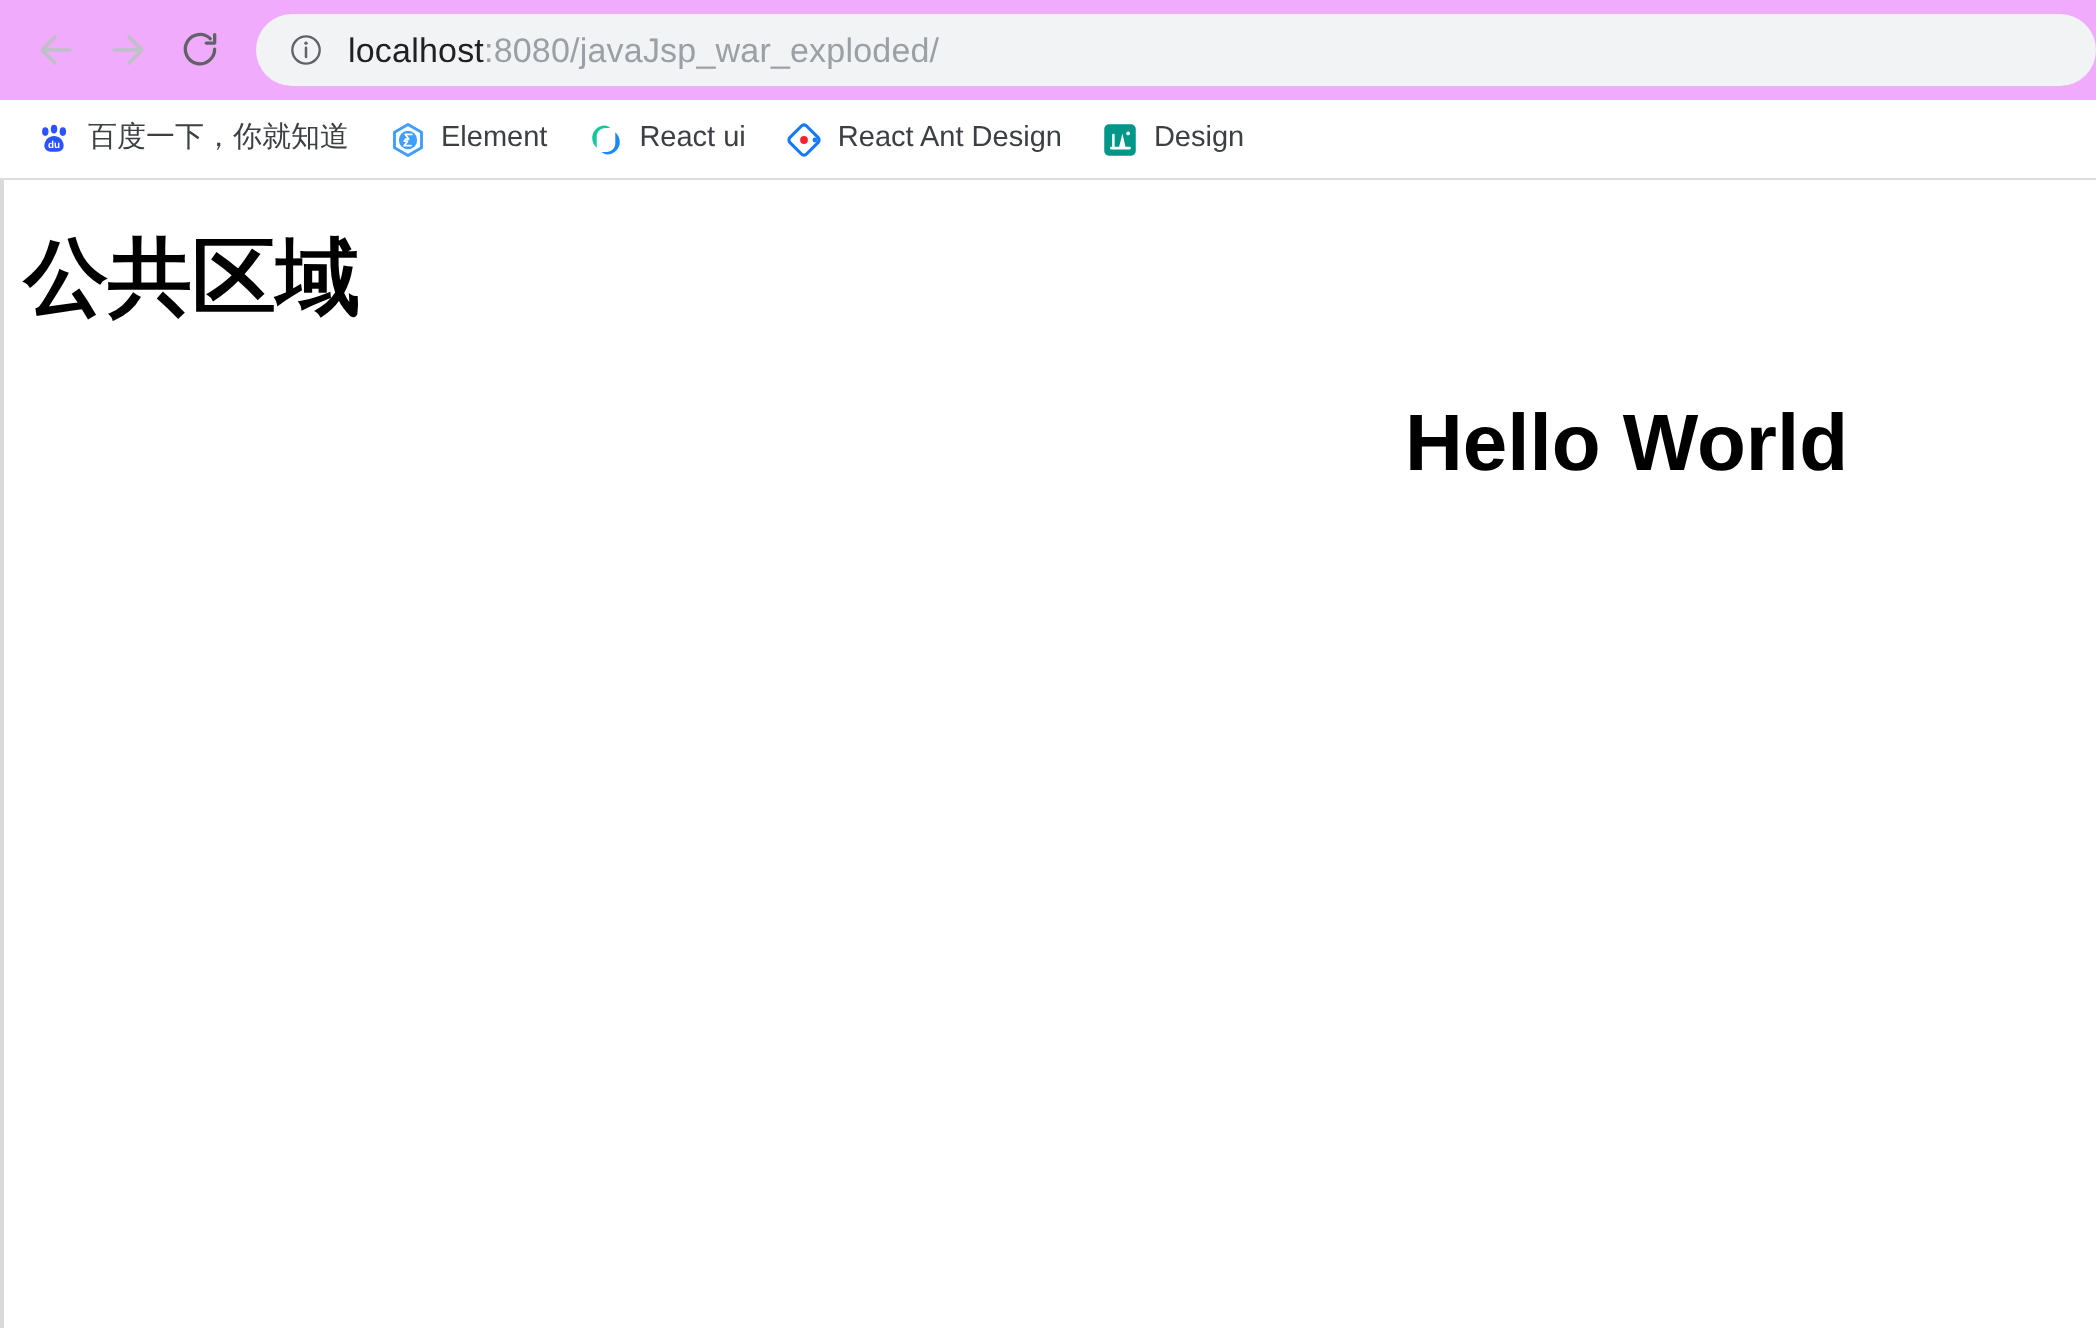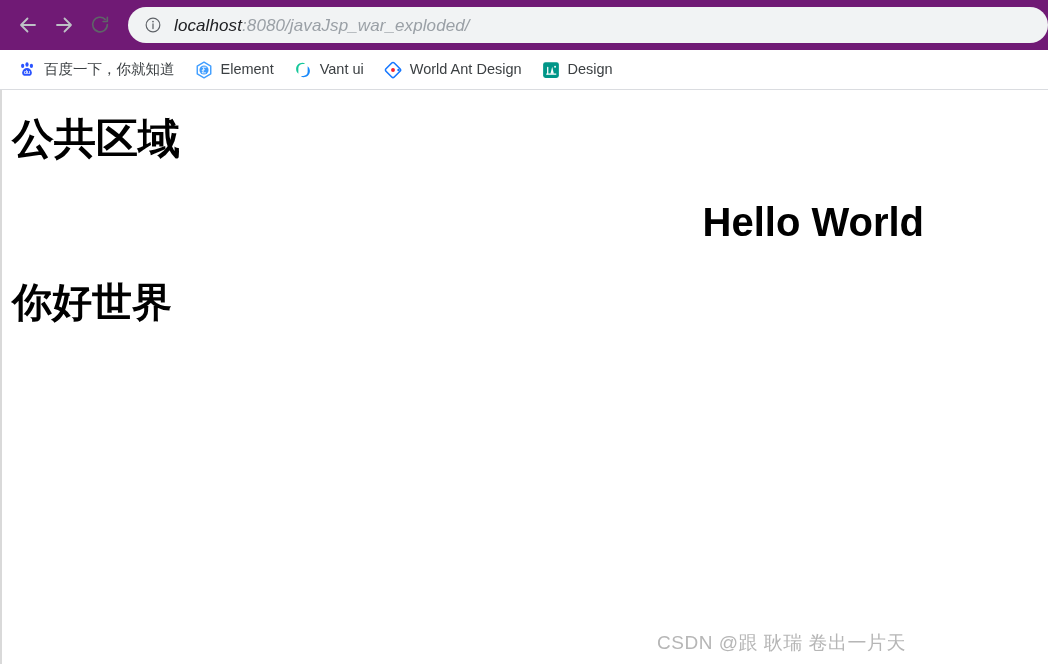--- a/index.html
+++ b/index.html
@@ -21,22 +21,21 @@
     background: #ffffff;
     position: relative;
   }
 
   .toolbar {
     height: 50px;
     display: flex;
     align-items: center;
     padding: 0 0 0 10px;
     box-sizing: border-box;
-    background: #701a75;
-    font-style: italic;
+    background: #f0abfc;
   }
 
   .nav-btn {
     width: 36px;
     height: 36px;
     display: flex;
     align-items: center;
     justify-content: center;
     border-radius: 50%;
     flex: 0 0 auto;
@@ -221,32 +220,32 @@
       <span class="bookmark-label">Element</span>
     </div>
 
     <div class="bookmark">
       <span class="bookmark-icon">
         <svg width="18" height="18" viewBox="0 0 24 24">
           <path d="M11.2 2.4c-4.6 0-8.4 3.7-8.4 8.3 0 2.6 1.2 4.9 3 6.4V9.6c0-3.1 2.6-5.6 5.8-5.6h3.3c-1.1-1-2.5-1.6-3.7-1.6z" fill="#16c79a"></path>
           <path d="M12.8 21.6c4.6 0 8.4-3.7 8.4-8.3 0-2.6-1.2-4.9-3-6.4v7.5c0 3.1-2.6 5.6-5.8 5.6H9.1c1.1 1 2.5 1.6 3.7 1.6z" fill="#1989fa"></path>
         </svg>
       </span>
-      <span class="bookmark-label">Vant ui</span>
+      <span class="bookmark-label">React ui</span>
     </div>
 
     <div class="bookmark">
       <span class="bookmark-icon">
         <svg width="18" height="18" viewBox="0 0 24 24">
           <rect x="4.2" y="4.2" width="15.6" height="15.6" rx="2.4" transform="rotate(45 12 12)" fill="none" stroke="#1677ff" stroke-width="2.1"></rect>
           <circle cx="12" cy="12" r="2.6" fill="#f5222d"></circle>
           <circle cx="19.3" cy="12" r="1.6" fill="#1677ff"></circle>
         </svg>
       </span>
-      <span class="bookmark-label">World Ant Design</span>
+      <span class="bookmark-label">React Ant Design</span>
     </div>
 
     <div class="bookmark">
       <span class="bookmark-icon">
         <svg width="18" height="18" viewBox="0 0 24 24">
           <rect x="1.5" y="1.5" width="21" height="21" rx="3.2" fill="#009688"></rect>
           <path d="M6.2 17.4h12.2" stroke="#ffffff" stroke-width="1.7" stroke-linecap="round"></path>
           <path d="M7.6 17V8.6" stroke="#ffffff" stroke-width="1.7" stroke-linecap="round"></path>
           <path d="M11.3 17l2.3-9.3 2.2 9.3" fill="#ffffff"></path>
           <circle cx="17.4" cy="7.6" r="1.25" fill="#ffffff"></circle>
@@ -256,17 +255,15 @@
     </div>
 
 
   </div>
 </div>
 
 <div class="page-viewport">
   <div class="page-content">
     <h1 class="page-heading heading-1">公共区域</h1>
     <h1 class="page-heading heading-2">Hello World</h1>
-    <h1 class="page-heading heading-3">你好世界</h1>
   </div>
 
-  <div class="watermark">CSDN @跟 耿瑞 卷出一片天</div>
 </div>
 
 </body></html>

